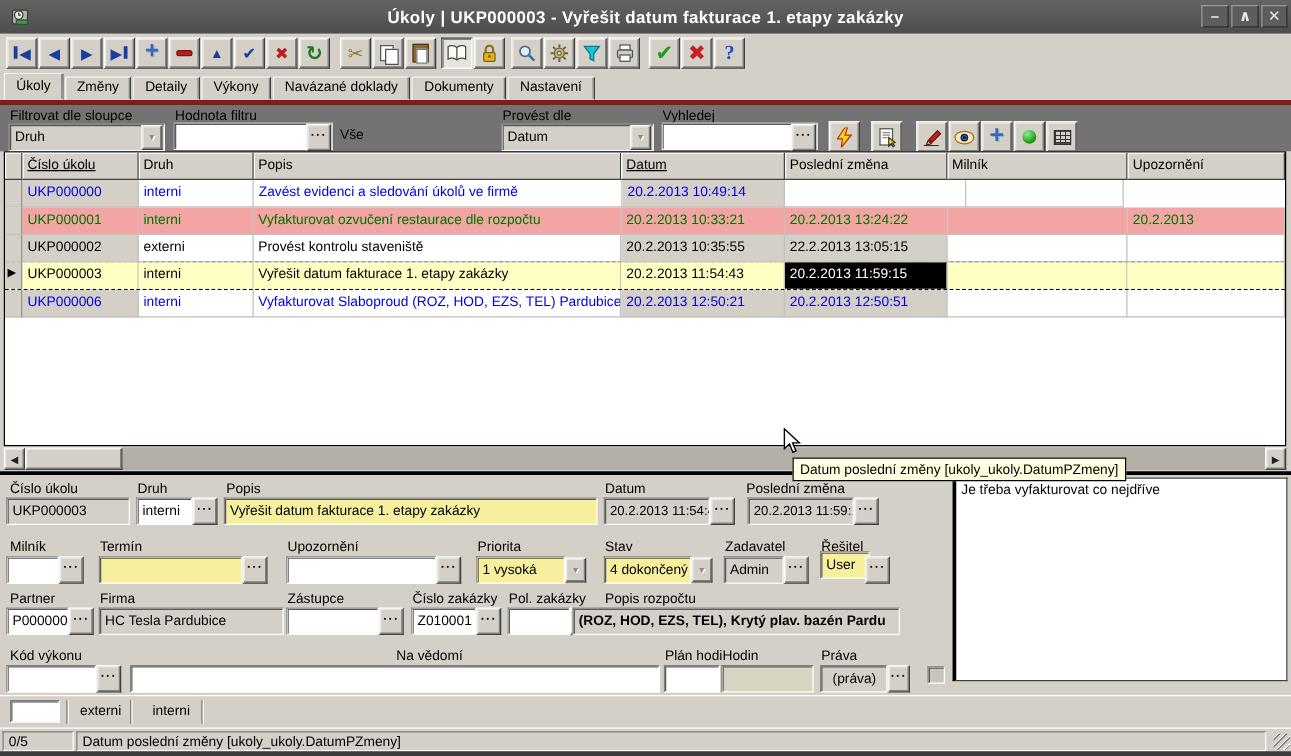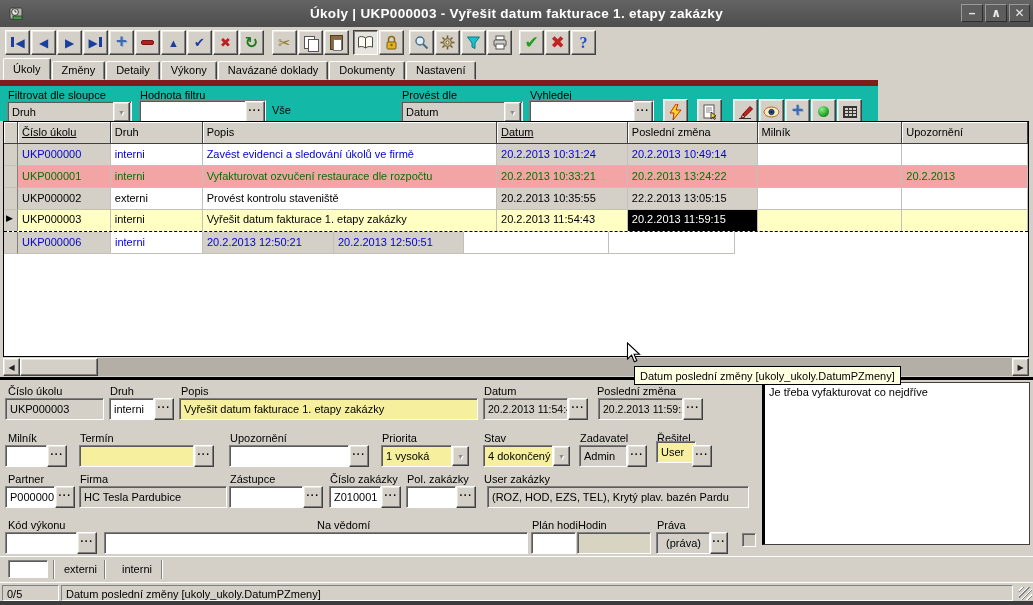--- a/index.html
+++ b/index.html
@@ -33,21 +33,21 @@
   .icon-ball{width:11px;height:11px;border-radius:50%;background:radial-gradient(circle at 35% 30%,#8cf08c,#1d9e1d 65%,#0c5c0c);}
   .icon-grid{width:14px;height:12px;background:
      repeating-linear-gradient(to bottom,#333 0 1px,transparent 1px 3px),
      repeating-linear-gradient(to right,#333 0 1px,transparent 1px 4px);
      border:1px solid #333;}
   
   #tabstrip{position:absolute;left:3px;top:58px;width:1027px;height:22px;display:flex;align-items:flex-end;}
   .tab{height:19px;padding:2px 9px 0 9px;background:#d4d0c8;border:1px solid;border-color:#fff #404040 transparent #fff;border-top-left-radius:2px;border-top-right-radius:2px;box-shadow:inset -1px 0 0 #808080;margin-right:1px;white-space:nowrap;}
   .tab.active{height:22px;font-size:11px;padding-top:4px;z-index:2;margin-top:22px;}
   
-  #filterpanel{position:absolute;left:0;top:80px;width:878px;height:41px;background:#14b8a6;border-top:6px solid #7f1d1d;}
+  #filterpanel{position:absolute;left:0;top:80px;width:1033px;height:41px;background:#737373;border-top:4px solid #7f1d1d;}
   .lbl{position:absolute;white-space:nowrap;}
   .fld{position:absolute;height:22px;background:#fff;border:1px solid;border-color:#808080 #fff #fff #808080;box-shadow:inset 1px 1px 0 #5a5a5a;padding:4px 3px 0 4px;white-space:nowrap;overflow:hidden;}
   .grayfld{background:#d4d0c8;}
   .yellowfld{background:#f6ef9e;}
   .beigefld{background:#d8d4c2;}
   .dots-btn{position:absolute;height:22px;width:20px;display:flex;align-items:center;justify-content:center;font-weight:bold;letter-spacing:1px;font-size:10px;padding-bottom:4px;}
   .combo-btn{position:absolute;height:20px;width:17px;display:flex;align-items:center;justify-content:center;}
   .combo-btn span{font-size:7px;color:#8c8c8c;text-shadow:1px 1px 0 #fff;}
   .sbtn{position:absolute;width:25px;height:25px;display:flex;align-items:center;justify-content:center;}
   
@@ -293,21 +293,20 @@
         <div class="hcell" style="width: 130px;">Poslední změna</div>
         <div class="hcell" style="width: 145px;">Milník</div>
         <div class="hcell" style="width: 126px;">Upozornění</div>
       </div>
     <div id="grid-body">
         <div class="trow">
           <div class="tcell marker" style="width: 14px;"></div>
           <div class="tcell" style="width: 93px; color: rgb(0, 0, 216); background: rgb(212, 208, 200);">UKP000000</div>
           <div class="tcell" style="width: 92px; color: rgb(0, 0, 216);">interni</div>
           <div class="tcell" style="width: 295px; color: rgb(0, 0, 216);">Zavést evidenci a sledování úkolů ve firmě</div>
-          <div class="tcell" style="width: 131px; color: rgb(0, 0, 216); background: rgb(212, 208, 200);">20.2.2013 10:31:24</div>
           <div class="tcell" style="width: 130px; color: rgb(0, 0, 216); background: rgb(212, 208, 200);">20.2.2013 10:49:14</div>
           <div class="tcell" style="width: 145px; color: rgb(0, 0, 216);"></div>
           <div class="tcell" style="width: 126px; color: rgb(0, 0, 216);"></div>
         </div>
         <div class="trow">
           <div class="tcell marker" style="width: 14px;"></div>
           <div class="tcell" style="width: 93px; color: rgb(0, 117, 0); background: rgb(243, 164, 164);">UKP000001</div>
           <div class="tcell" style="width: 92px; color: rgb(0, 117, 0); background: rgb(243, 164, 164);">interni</div>
           <div class="tcell" style="width: 295px; color: rgb(0, 117, 0); background: rgb(243, 164, 164);">Vyfakturovat ozvučení restaurace dle rozpočtu</div>
           <div class="tcell" style="width: 131px; color: rgb(0, 117, 0); background: rgb(243, 164, 164);">20.2.2013 10:33:21</div>
@@ -332,20 +331,21 @@
           <div class="tcell" style="width: 295px; color: rgb(0, 0, 0); background: rgb(255, 255, 196);">Vyřešit datum fakturace 1. etapy zakázky</div>
           <div class="tcell" style="width: 131px; color: rgb(0, 0, 0); background: rgb(255, 255, 196);">20.2.2013 11:54:43</div>
           <div class="tcell" style="width: 130px; color: rgb(255, 255, 255); background: rgb(0, 0, 0);">20.2.2013 11:59:15</div>
           <div class="tcell" style="width: 145px; color: rgb(0, 0, 0); background: rgb(255, 255, 196);"></div>
           <div class="tcell" style="width: 126px; color: rgb(0, 0, 0); background: rgb(255, 255, 196);"></div>
         </div>
         <div class="trow">
           <div class="tcell marker" style="width: 14px;"></div>
           <div class="tcell" style="width: 93px; color: rgb(0, 0, 216); background: rgb(212, 208, 200);">UKP000006</div>
           <div class="tcell" style="width: 92px; color: rgb(0, 0, 216);">interni</div>
+          <div class="tcell" style="width: 295px; color: rgb(0, 0, 216);">Vyfakturovat Slaboproud (ROZ, HOD, EZS, TEL) Pardubice</div>
           <div class="tcell" style="width: 131px; color: rgb(0, 0, 216); background: rgb(212, 208, 200);">20.2.2013 12:50:21</div>
           <div class="tcell" style="width: 130px; color: rgb(0, 0, 216); background: rgb(212, 208, 200);">20.2.2013 12:50:51</div>
           <div class="tcell" style="width: 145px; color: rgb(0, 0, 216);"></div>
           <div class="tcell" style="width: 126px; color: rgb(0, 0, 216);"></div>
         </div>
       </div>
   </div>
 
   <div id="hscroll">
     <div class="scr-btn raised" style="left:0;">
@@ -417,40 +417,40 @@
     <div class="fld yellowfld" style="left:656px;top:61px;width:40px;"><span>User</span></div>
     <div class="dots-btn raised" style="left:692px;top:65px;">
         <span>···</span>
       </div>
 
     <div class="lbl" style="left:8px;top:93px;">Partner</div>
     <div class="lbl" style="left:80px;top:93px;">Firma</div>
     <div class="lbl" style="left:230px;top:93px;">Zástupce</div>
     <div class="lbl" style="left:330px;top:93px;">Číslo zakázky</div>
     <div class="lbl" style="left:407px;top:93px;">Pol. zakázky</div>
-    <div class="lbl" style="left:484px;top:93px;">User zakázky</div>
+    <div class="lbl" style="left:484px;top:93px;">Popis rozpočtu</div>
 
     <div class="fld" style="left:5px;top:106px;width:50px;"><span>P000000</span></div>
     <div class="dots-btn raised" style="left:55px;top:106px;">
         <span>···</span>
       </div>
     <div class="fld grayfld" style="left:79px;top:106px;width:148px;"><span>HC Tesla Pardubice</span></div>
     <div class="fld" style="left:229px;top:106px;width:74px;"><span></span></div>
     <div class="dots-btn raised" style="left:303px;top:106px;">
         <span>···</span>
       </div>
     <div class="fld" style="left:329px;top:106px;width:52px;"><span>Z010001</span></div>
     <div class="dots-btn raised" style="left:381px;top:106px;">
         <span>···</span>
       </div>
     <div class="fld" style="left:406px;top:106px;width:50px;"><span></span></div>
     <div class="dots-btn raised" style="left:456px;top:106px;">
         <span>···</span>
       </div>
-    <div class="fld grayfld" style="left:487px;top:106px;width:262px;"><span>(ROZ, HOD, EZS, TEL), Krytý plav. bazén Pardu</span></div>
+    <div class="fld grayfld" style="left:458px;top:106px;width:262px;font-weight:bold;"><span>(ROZ, HOD, EZS, TEL), Krytý plav. bazén Pardu</span></div>
 
     <div class="lbl" style="left:8px;top:139px;">Kód výkonu</div>
     <div class="lbl" style="left:317px;top:139px;">Na vědomí</div>
     <div class="lbl" style="left:532px;top:139px;">Plán hodi</div>
     <div class="lbl" style="left:578px;top:139px;">Hodin</div>
     <div class="lbl" style="left:657px;top:139px;">Práva</div>
 
     <div class="fld" style="left:5px;top:152px;width:72px;"><span></span></div>
     <div class="dots-btn raised" style="left:77px;top:152px;">
         <span>···</span>

